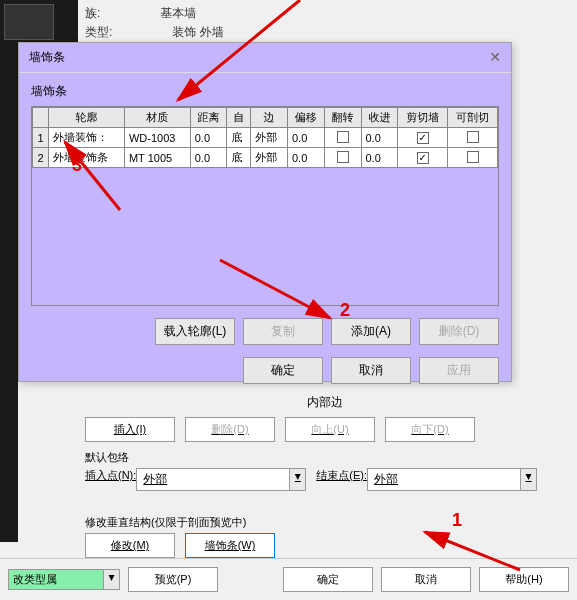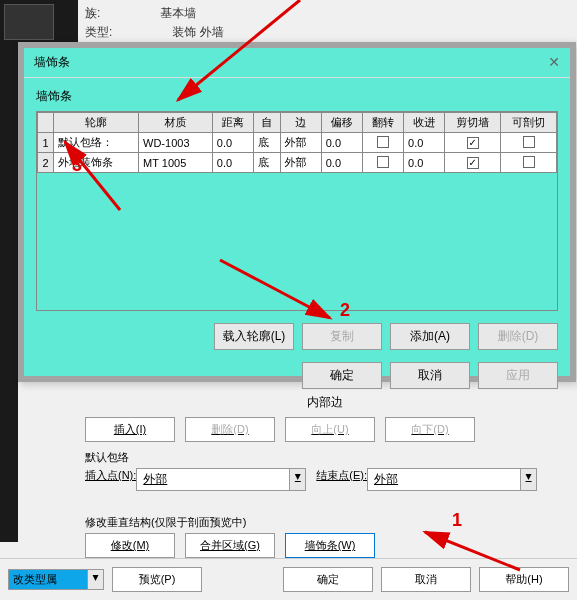--- a/index.html
+++ b/index.html
@@ -7,21 +7,21 @@
     
     .bg-panel { position: absolute; left: 0; top: 0; width: 577px; height: 600px; background: #f0f0f0; }
     .dark-sidebar { position: absolute; left: 0; top: 0; width: 78px; height: 42px; background: #1a1a1a; }
     .dark-sidebar2 { position: absolute; left: 0; top: 42px; width: 18px; height: 500px; background: #1a1a1a; }
     .dark-inner { position: absolute; left: 4px; top: 4px; width: 50px; height: 36px; background: #333; border: 1px solid #555; }
     
     .bg-labels { position: absolute; left: 85px; top: 5px; }
     .bg-row { display: flex; gap: 60px; margin-bottom: 2px; }
     .bg-label { color: #333; }
     
-    .dialog { position: absolute; left: 18px; top: 42px; width: 558px; height: 340px; background: #5eead4; border: 6px solid #a3a3a3; box-shadow: 2px 2px 8px rgba(0,0,0,0.2); }
+    .dialog { position: absolute; left: 18px; top: 42px; width: 494px; height: 340px; background: #c4b5fd; border: 1px solid #a3a3a3; box-shadow: 2px 2px 8px rgba(0,0,0,0.2); }
     .dialog-title { display: flex; justify-content: space-between; padding: 6px 10px; border-bottom: 1px solid #ddd; }
     .dialog-close { cursor: pointer; color: #666; font-size: 14px; }
     
     .dialog-body { padding: 10px 12px; }
     .section-label { margin-bottom: 6px; }
     
     .table { border-collapse: collapse; width: 100%; background: #fff; }
     .table th, .table td { border: 1px solid #888; padding: 2px 4px; text-align: left; font-size: 11px; height: 18px; }
     .table th { background: #e8e8e8; text-align: center; font-weight: normal; }
     .table td.num { background: #e8e8e8; text-align: center; width: 16px; }
@@ -44,21 +44,21 @@
     .btn2.active { border: 1px solid #0078d7; }
     
     .combo { display: flex; border: 1px solid #999; background: #fff; width: 170px; }
     .combo-text { flex: 1; padding: 2px 6px; }
     .combo-arrow { width: 16px; text-align: center; background: #e8e8e8; border-left: 1px solid #999; }
     
     .group-label { font-size: 11px; margin-bottom: 3px; }
     .col { display: flex; flex-direction: row; }
     
     .bottom-bar { position: absolute; left: 0; bottom: 0; width: 577px; background: #f0f0f0; border-top: 1px solid #ccc; display: flex; align-items: center; padding: 8px; gap: 8px; }
-    .bottom-combo { display: flex; border: 1px solid #999; background: #0ea5e9; width: 96px; }
+    .bottom-combo { display: flex; border: 1px solid #999; background: #86efac; width: 112px; }
     .bottom-combo-text { flex: 1; padding: 2px 4px; font-size: 11px; }
     .arrow-label { position: absolute; color: #d00; font-size: 18px; font-weight: bold; pointer-events: none; }
     
     svg.annot { position: absolute; left: 0; top: 0; width: 577px; height: 600px; pointer-events: none; }
   </style>
 </head>
 <body>
 
 <div class="bg-panel">
   <div class="dark-sidebar">
@@ -97,21 +97,21 @@
               <th>偏移</th>
               <th>翻转</th>
               <th>收进</th>
               <th>剪切墙</th>
               <th>可剖切</th>
             </tr>
           </thead>
         <tbody id="tbody">
             <tr>
               <td class="num">1</td>
-              <td>默认包络：</td>
+              <td>外墙装饰：</td>
               <td>WD-1003</td>
               <td>0.0</td>
               <td>底</td>
               <td>外部</td>
               <td>0.0</td>
               <td class="check"><span class="checkbox"></span></td>
               <td>0.0</td>
               <td class="check"><span class="checkbox checked"></span></td>
               <td class="check"><span class="checkbox"></span></td>
             </tr>
@@ -166,21 +166,20 @@
       <div class="group-label">结束点(E):</div>
       <div class="combo">
         <div class="combo-text">外部</div>
         <div class="combo-arrow">▾</div>
       </div>
     </div>
   </div>
   <div class="group-label" style="margin-top:24px">修改垂直结构(仅限于剖面预览中)</div>
   <div class="row">
     <div class="btn2">修改(M)</div>
-    <div class="btn2">合并区域(G)</div>
     <div class="btn2 active">墙饰条(W)</div>
   </div>
   <div class="row">
     <div class="btn2">指定层(A)</div>
     <div class="btn2">拆分区域(L)</div>
     <div class="btn2">分隔条(R)</div>
   </div>
 </div>
 
 <div class="bottom-bar">

